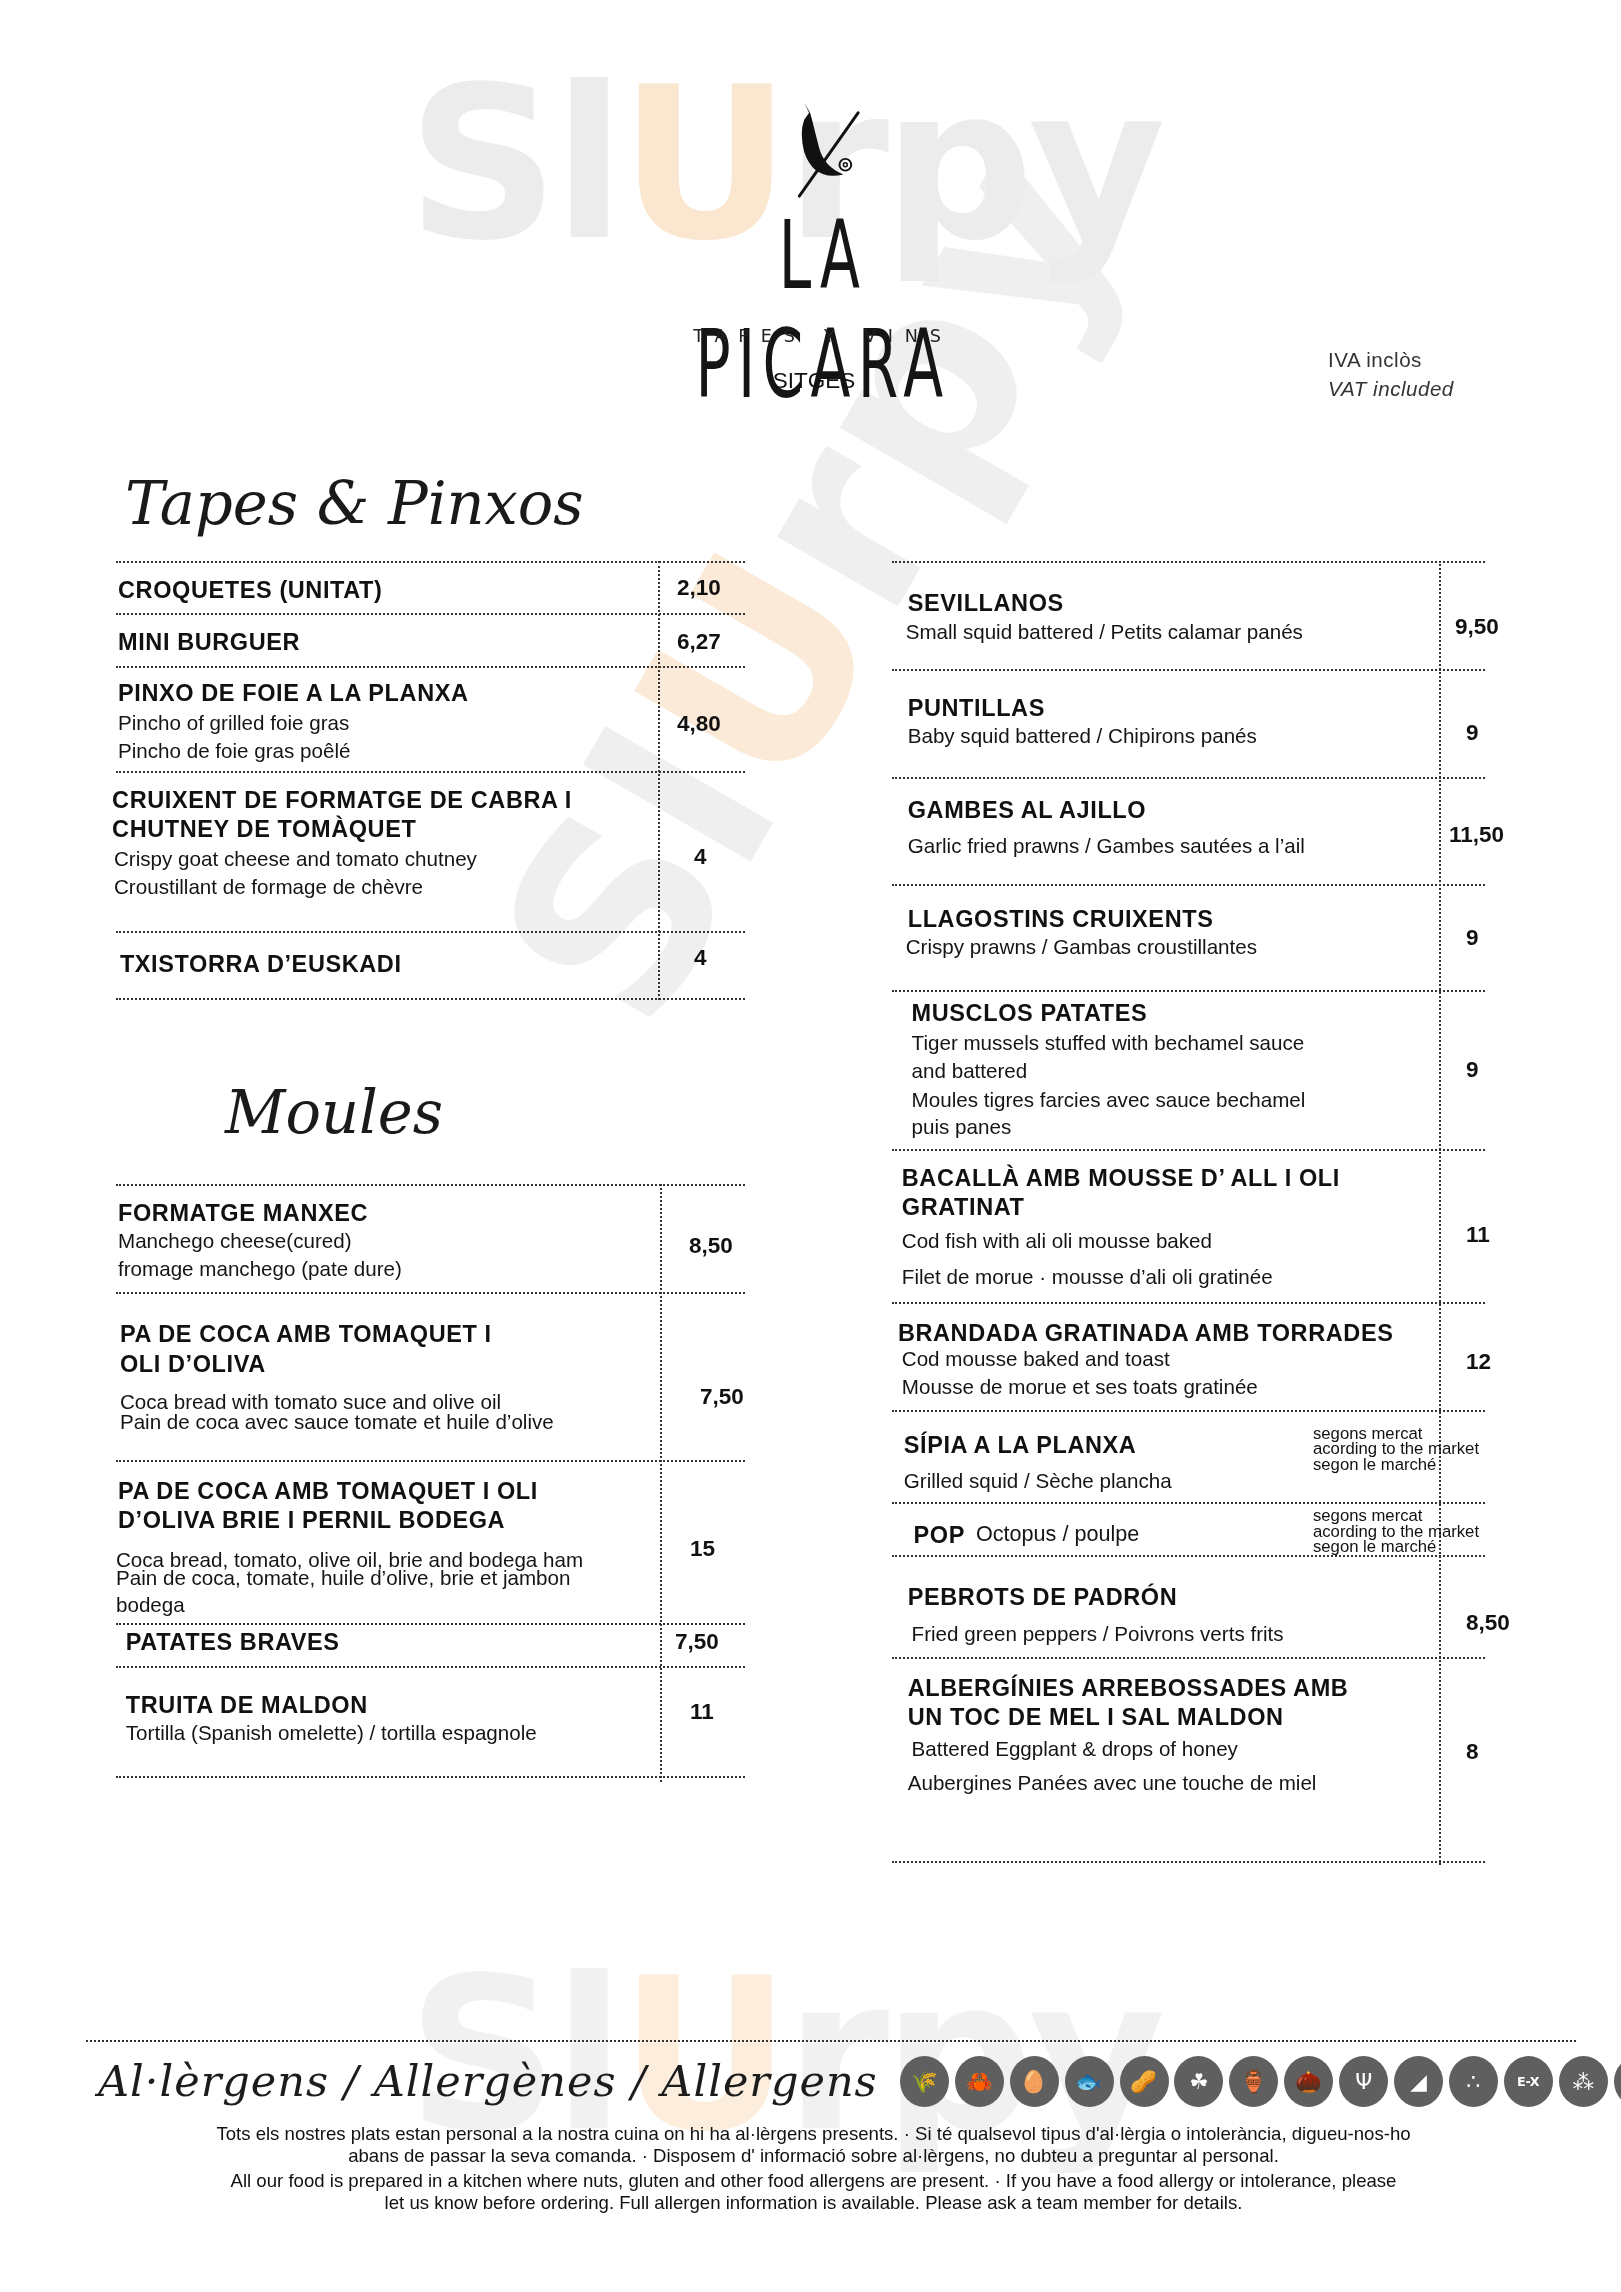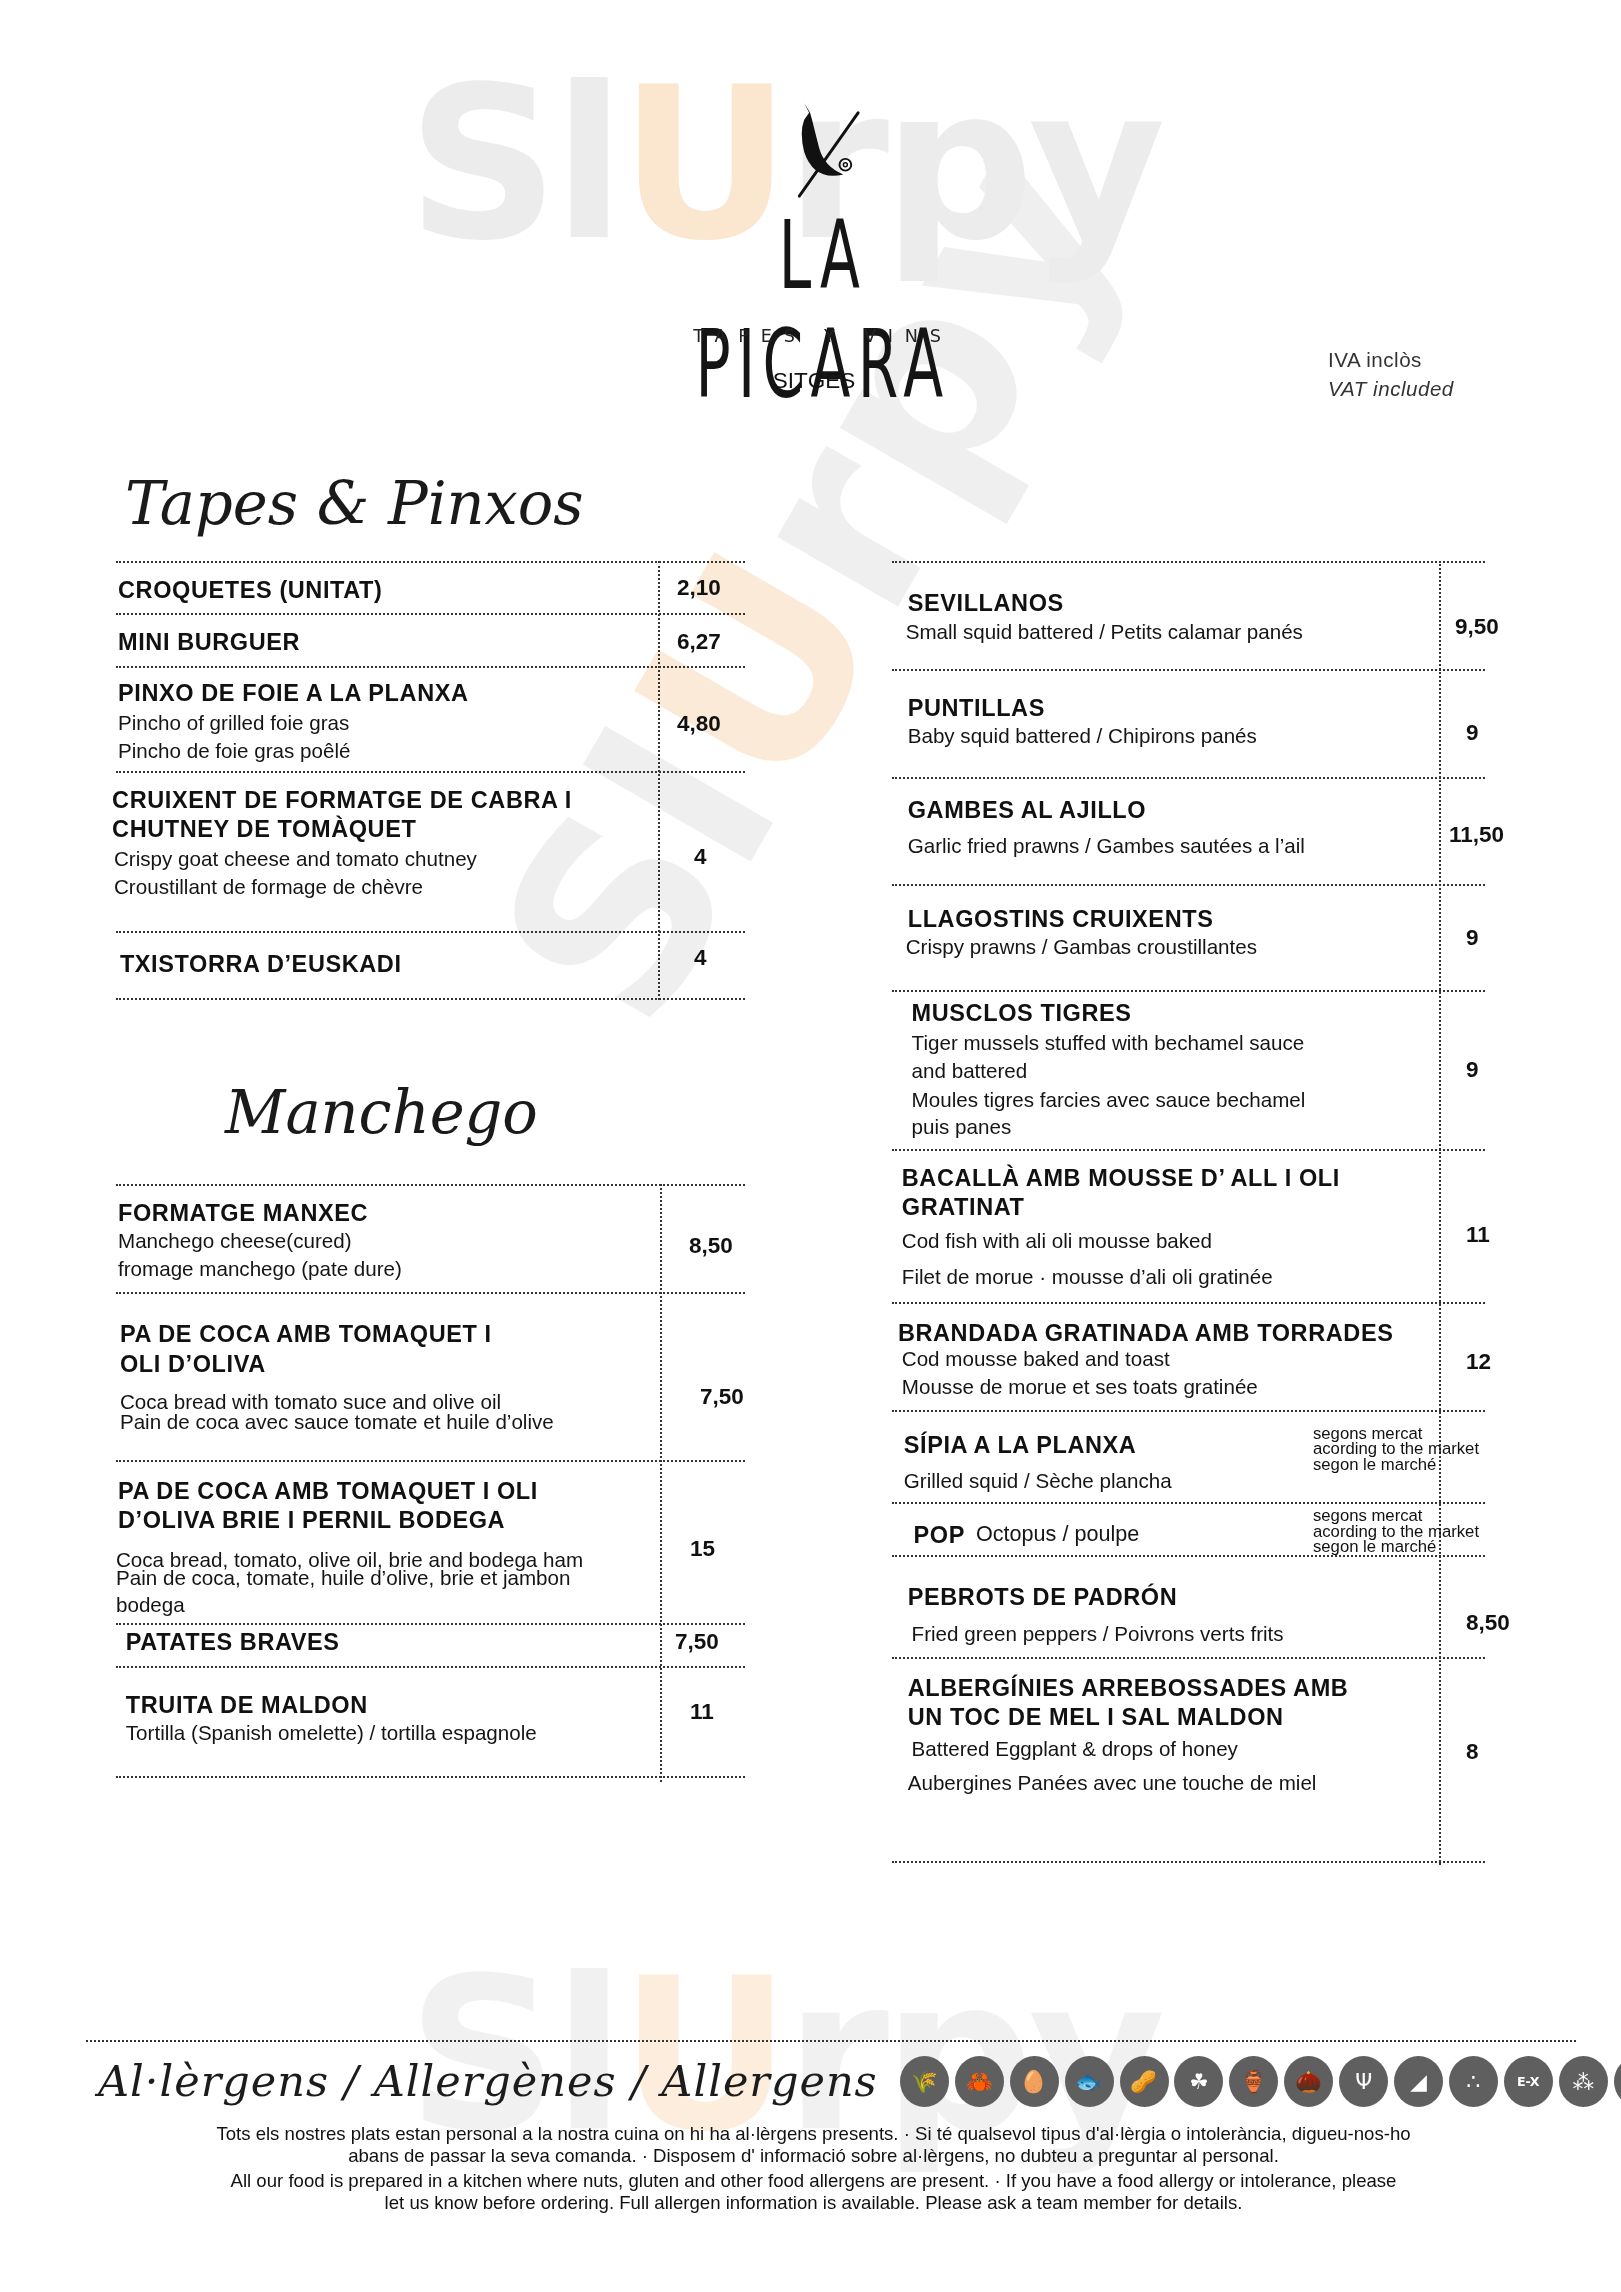--- a/index.html
+++ b/index.html
@@ -58,21 +58,21 @@
   <div class="logo-sub">TAPES Y VINS</div>
   <div class="logo-city">SITGES</div>
 </div>
 
 <div class="vat">
   <div>IVA  inclòs</div>
   <div class="it">VAT included</div>
 </div>
 
 <div class="script" style="left:125px; top:469px; font-size:59px;">Tapes &amp; Pinxos</div>
-<div class="script" style="left:225px; top:1078px; font-size:59px;">Manchego</div>
+<div class="script" style="left:225px; top:1078px; font-size:59px;">Moules</div>
 
 <div class="col" style="left:116px; top:561px; width:629px; height:441px;">
   <div class="vdots" style="left:542px; top:0; height:439px;"></div>
   <div class="dots" style="top:0;"></div>
 
   <div class="row" style="top:0; height:52px;">
     <div class="item-name" style="left:2px; top:15.7px;">CROQUETES (UNITAT)</div>
     <div class="price" style="left:561px; top:13.7px;">2,10</div>
   </div>
   <div class="dots" style="top:52px;"></div>
@@ -178,21 +178,21 @@
   <div class="dots" style="top:323px;"></div>
 
   <div class="row" style="top:323px; height:106px;">
     <div class="item-name" style="left:15.7px; top:21.6px;">LLAGOSTINS CRUIXENTS</div>
     <div class="item-desc" style="left:13.7px; top:49px;">Crispy prawns / Gambas croustillantes</div>
     <div class="price" style="left:574px; top:41px;">9</div>
   </div>
   <div class="dots" style="top:429px;"></div>
 
   <div class="row" style="top:429px; height:159px;">
-    <div class="item-name" style="left:19.6px; top:9.8px;">MUSCLOS TIGRES</div>
+    <div class="item-name" style="left:19.6px; top:9.8px;">MUSCLOS PATATES</div>
     <div class="item-desc" style="left:19.6px; top:39px;">Tiger mussels stuffed with bechamel sauce</div>
     <div class="item-desc" style="left:19.6px; top:67px;">and battered</div>
     <div class="item-desc" style="left:19.6px; top:96px;">Moules tigres farcies avec sauce bechamel</div>
     <div class="item-desc" style="left:19.6px; top:123px;">puis panes</div>
     <div class="price" style="left:574px; top:67px;">9</div>
   </div>
   <div class="dots" style="top:588px;"></div>
 
   <div class="row" style="top:588px; height:153px;">
     <div class="item-name" style="left:9.8px; top:15.7px;">BACALLÀ AMB MOUSSE D’ ALL I OLI</div>

